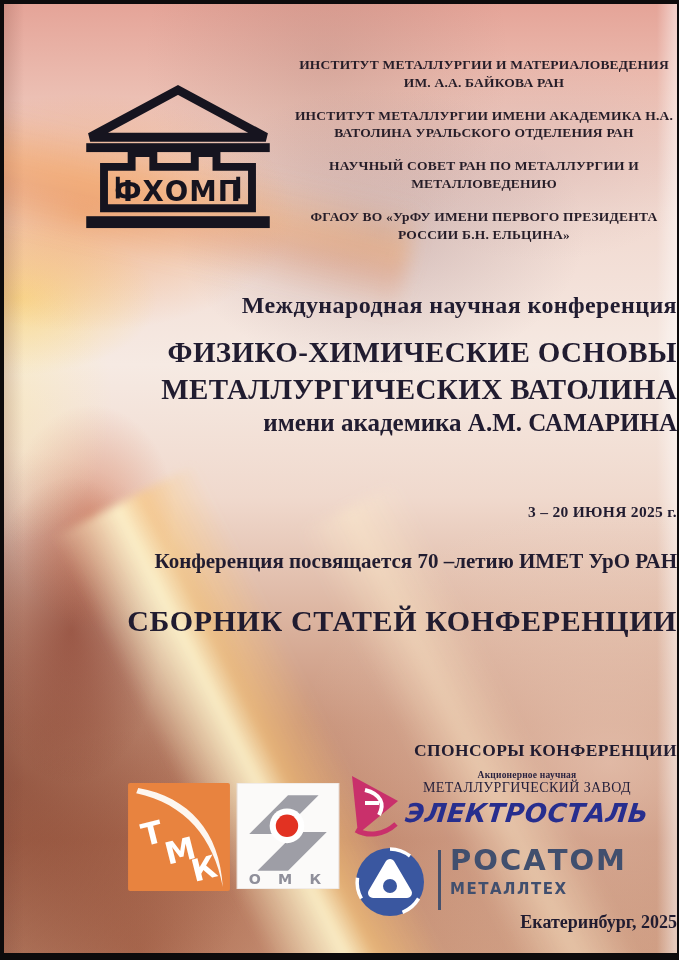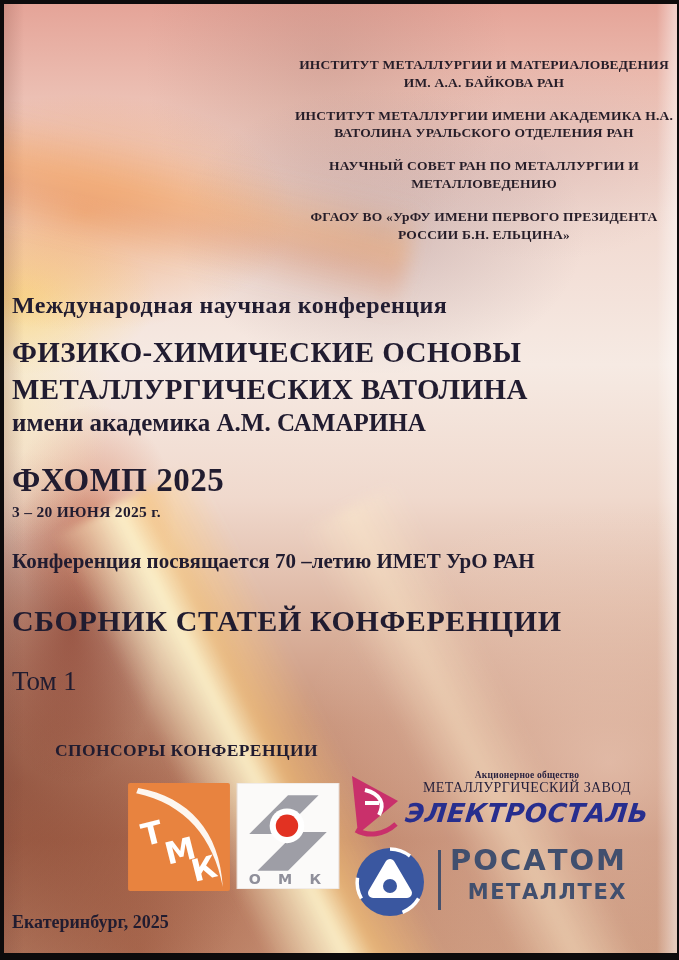--- a/index.html
+++ b/index.html
@@ -29,21 +29,21 @@
   .s1{left:194px;top:460px;width:160px;height:680px;transform:rotate(-27deg);
       background:linear-gradient(to right,rgba(255,255,255,0) 0%,rgba(255,246,205,.9) 45%,rgba(253,204,120,.55) 62%,rgba(255,255,255,0) 100%);
       filter:blur(4px);}
   .s2{left:430px;top:470px;width:110px;height:620px;transform:rotate(-27deg);
       background:linear-gradient(to right,rgba(255,255,255,0) 0%,rgba(255,238,205,.45) 50%,rgba(255,255,255,0) 100%);
       filter:blur(6px);}
   .s3{left:-60px;top:150px;width:470px;height:110px;transform:rotate(13deg);
       background:linear-gradient(to bottom,rgba(0,0,0,0) 0%,rgba(243,152,74,.38) 45%,rgba(226,120,60,.28) 62%,rgba(0,0,0,0) 100%);
       filter:blur(9px);}
 
-  .ctr{position:absolute;left:0;right:0;text-align:left;color:#211c30;margin-left:8px;}
+  .ctr{position:absolute;left:0;right:0;text-align:right;color:#211c30;}
 
   .institutes{position:absolute;left:288px;top:52px;width:384px;text-align:center;}
   .institutes p{margin:0 0 15px;font-weight:bold;font-size:13.5px;line-height:1.32;color:#261d28;letter-spacing:.2px;}
 
   .logo-box{position:absolute;left:70px;top:80px;width:208px;height:148px;}
 
   .conf-type{top:288px;font-weight:bold;font-size:24px;letter-spacing:.4px;}
   .title-block{top:330px;}
   .title-l12{font-weight:bold;font-size:29px;line-height:1.26;letter-spacing:.4px;}
   .title-l3{font-weight:bold;font-size:25px;margin-top:2px;}
@@ -65,53 +65,64 @@
   .el-org{font-size:14px;color:#241f3a;letter-spacing:.4px;margin-top:0;}
   .el-name{margin-top:2px;font-family:"DejaVu Sans","Liberation Sans",sans-serif;
            font-weight:bold;font-style:italic;font-size:26px;color:#272e8e;
            transform:skewX(-6deg);letter-spacing:.5px;}
 
   .rosatom{position:absolute;left:350px;top:840px;width:300px;height:78px;}
   .ros-icon{position:absolute;left:0;top:2px;width:72px;height:72px;}
   .ros-divider{position:absolute;left:84px;top:6px;width:3px;height:60px;background:#45516d;}
   .ros-texts{position:absolute;left:96px;top:2px;font-family:"DejaVu Sans","Liberation Sans",sans-serif;color:#414f6e;}
   .ros-name{font-weight:bold;font-size:29px;letter-spacing:2px;line-height:1.0;text-align:center;}
-  .ros-division{font-weight:bold;font-size:21px;letter-spacing:1.5px;margin-top:5px;text-align:right;}
+  .ros-division{font-weight:bold;font-size:15px;letter-spacing:1.5px;margin-top:5px;}
 </style>
 </head>
 <body>
 
 <div class="page">
   <div class="cover">
 
     <div class="streak s1"></div>
     <div class="streak s2"></div>
     <div class="streak s3"></div>
 
+    <div class="logo-box">
+      <svg viewBox="0 0 210 150" width="208" height="148">
+        <g fill="none" stroke="#16141f" stroke-width="9">
+          <path d="M16 54 L105 6 L194 54 Z"></path>
+        </g>
+        <rect x="12" y="60" width="186" height="9" fill="#16141f"></rect>
+        <path d="M30 126 L30 84 L58 84 L58 70 L80 70 L80 84 L122 84 L122 70 L144 70 L144 84 L180 84 L180 126 Z" fill="none" stroke="#16141f" stroke-width="8"></path>
+        <path d="M44 116 V94" stroke="#16141f" stroke-width="4"></path>
+        <path d="M166 116 V94" stroke="#16141f" stroke-width="4"></path>
+        <text x="105" y="119" text-anchor="middle" font-family="DejaVu Sans, Liberation Sans, sans-serif" font-weight="bold" font-size="28" letter-spacing="1" fill="#16141f">ФХОМП</text>
+        <rect x="12" y="134" width="186" height="12" fill="#16141f"></rect>
+      </svg>
+    </div>
 
     <div class="institutes">
       <p>ИНСТИТУТ МЕТАЛЛУРГИИ И МАТЕРИАЛОВЕДЕНИЯ ИМ. А.А. БАЙКОВА РАН</p>
       <p>ИНСТИТУТ МЕТАЛЛУРГИИ ИМЕНИ АКАДЕМИКА Н.А. ВАТОЛИНА УРАЛЬСКОГО ОТДЕЛЕНИЯ РАН</p>
       <p>НАУЧНЫЙ СОВЕТ РАН ПО МЕТАЛЛУРГИИ И МЕТАЛЛОВЕДЕНИЮ</p>
       <p>ФГАОУ ВО «УрФУ ИМЕНИ ПЕРВОГО ПРЕЗИДЕНТА РОССИИ Б.Н. ЕЛЬЦИНА»</p>
     </div>
 
     <div class="ctr conf-type">Международная научная конференция</div>
 
     <div class="ctr title-block">
       <div class="title-l12">ФИЗИКО-ХИМИЧЕСКИЕ ОСНОВЫ</div>
       <div class="title-l12">МЕТАЛЛУРГИЧЕСКИХ ВАТОЛИНА</div>
       <div class="title-l3">имени академика А.М. САМАРИНА</div>
     </div>
 
-    <div class="ctr acronym">ФХОМП 2025</div>
     <div class="ctr dates">3 – 20 ИЮНЯ 2025 г.</div>
     <div class="ctr dedication">Конференция посвящается 70 –летию ИМЕТ УрО РАН</div>
     <div class="ctr book-type">СБОРНИК СТАТЕЙ КОНФЕРЕНЦИИ</div>
-    <div class="ctr volume">Том 1</div>
     <div class="ctr sponsors-heading">СПОНСОРЫ КОНФЕРЕНЦИИ</div>
 
     <div class="tmk">
       <svg viewBox="0 0 100 106" width="102" height="108">
         <rect x="0" y="0" width="100" height="106" rx="2" fill="#e8833f"></rect>
         <path d="M10 5 C 60 14, 90 48, 93 102 C 84 54, 56 20, 8 10 Z" fill="#fdf6ef"></path>
         <g fill="#ffffff" font-family="DejaVu Sans, Liberation Sans, sans-serif" font-weight="bold" font-size="30">
           <text x="14" y="60" transform="rotate(-14 24 52)">Т</text>
           <text x="37" y="78" transform="rotate(-14 47 70)">М</text>
           <text x="63" y="95" transform="rotate(-14 73 87)">К</text>
@@ -131,21 +142,21 @@
     </div>
 
     <div class="elektrostal">
       <svg class="el-icon" viewBox="0 0 50 64">
         <polygon points="2,2 48,27 8,60" fill="#c9306b"></polygon>
         <path d="M15 16 C 31 20, 35 30, 29 41" stroke="#ffffff" stroke-width="4" fill="none"></path>
         <path d="M15 29 H 29" stroke="#ffffff" stroke-width="4"></path>
         <path d="M6 56 C 18 63, 34 61, 46 50" stroke="#c9306b" stroke-width="5" fill="none"></path>
       </svg>
       <div class="el-texts">
-        <div class="el-company">Акционерное общество</div>
+        <div class="el-company">Акционерное научная</div>
         <div class="el-org">МЕТАЛЛУРГИЧЕСКИЙ ЗАВОД</div>
         <div class="el-name">ЭЛЕКТРОСТАЛЬ</div>
       </div>
     </div>
 
     <div class="rosatom">
       <svg class="ros-icon" viewBox="0 0 72 72">
         <circle cx="36" cy="36" r="34" fill="#3a57a0"></circle>
         <polygon points="36,18 53,47 19,47" fill="#ffffff" stroke="#ffffff" stroke-width="10" stroke-linejoin="round"></polygon>
         <circle cx="36" cy="40" r="7" fill="#3a57a0"></circle>

